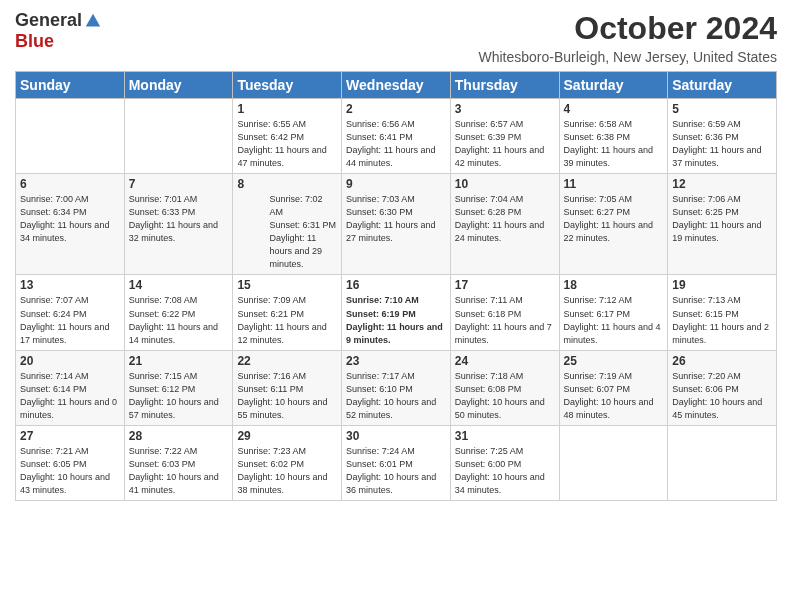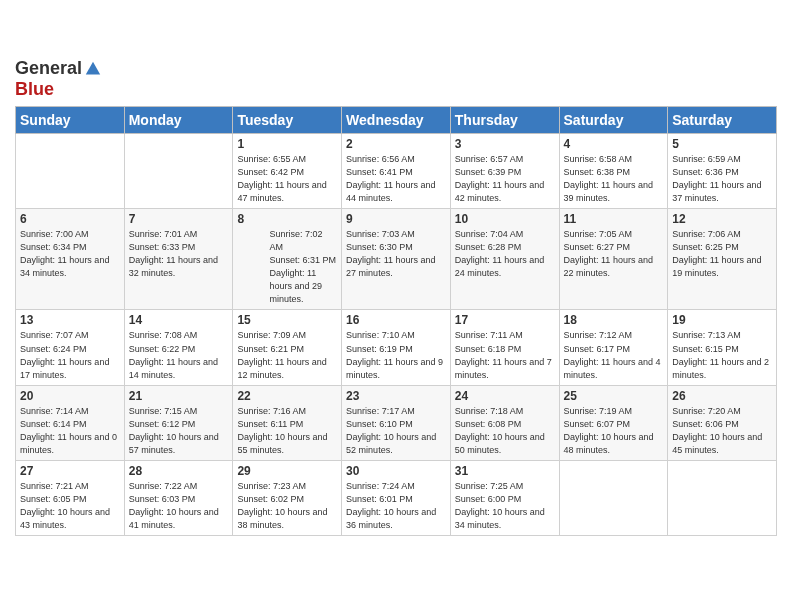--- a/index.html
+++ b/index.html
@@ -8,21 +8,20 @@
       background: #fff;
       width: 792px;
       min-height: 612px;
       padding: 10px 15px;
     }
     .header {
       display: flex;
       align-items: flex-start;
       justify-content: space-between;
       margin-bottom: 4px;
-      margin-top: 48px;
     }
     .logo {
       display: flex;
       flex-direction: column;
       align-items: flex-start;
     }
     .logo-text {
       display: flex;
       align-items: center;
     }
@@ -103,20 +102,22 @@
   <div class="logo">
     <div class="logo-text">
       <span class="logo-general">General</span>
       <svg class="logo-icon" viewBox="0 0 20 20">
         <polygon points="10,2 18,16 2,16" fill="#3a7abf"></polygon>
       </svg>
     </div>
     <span class="logo-blue">Blue</span>
   </div>
   <div class="title-section">
+    <div class="month-title">October 2024</div>
+    <div class="subtitle">Whitesboro-Burleigh, New Jersey, United States</div>
   </div>
 </div>
 
 <table class="calendar">
   <thead>
     <tr>
     <th>Sunday</th>
         <th>Monday</th>
         <th>Tuesday</th>
         <th>Wednesday</th>
@@ -218,21 +219,21 @@
 Daylight: 11 hours and 14 minutes.</div>
         </td>
         <td>
           <span class="day-number">15</span>
           <div class="day-info" style="white-space: pre-line;">Sunrise: 7:09 AM
 Sunset: 6:21 PM
 Daylight: 11 hours and 12 minutes.</div>
         </td>
         <td>
           <span class="day-number">16</span>
-          <div class="day-info" style="white-space: pre-line;">Sunrise: 7:10 AM
+          <div class="day-info" style="white-space: pre-line; font-weight: bold;">Sunrise: 7:10 AM
 Sunset: 6:19 PM
 Daylight: 11 hours and 9 minutes.</div>
         </td>
         <td>
           <span class="day-number">17</span>
           <div class="day-info" style="white-space: pre-line;">Sunrise: 7:11 AM
 Sunset: 6:18 PM
 Daylight: 11 hours and 7 minutes.</div>
         </td>
         <td>

